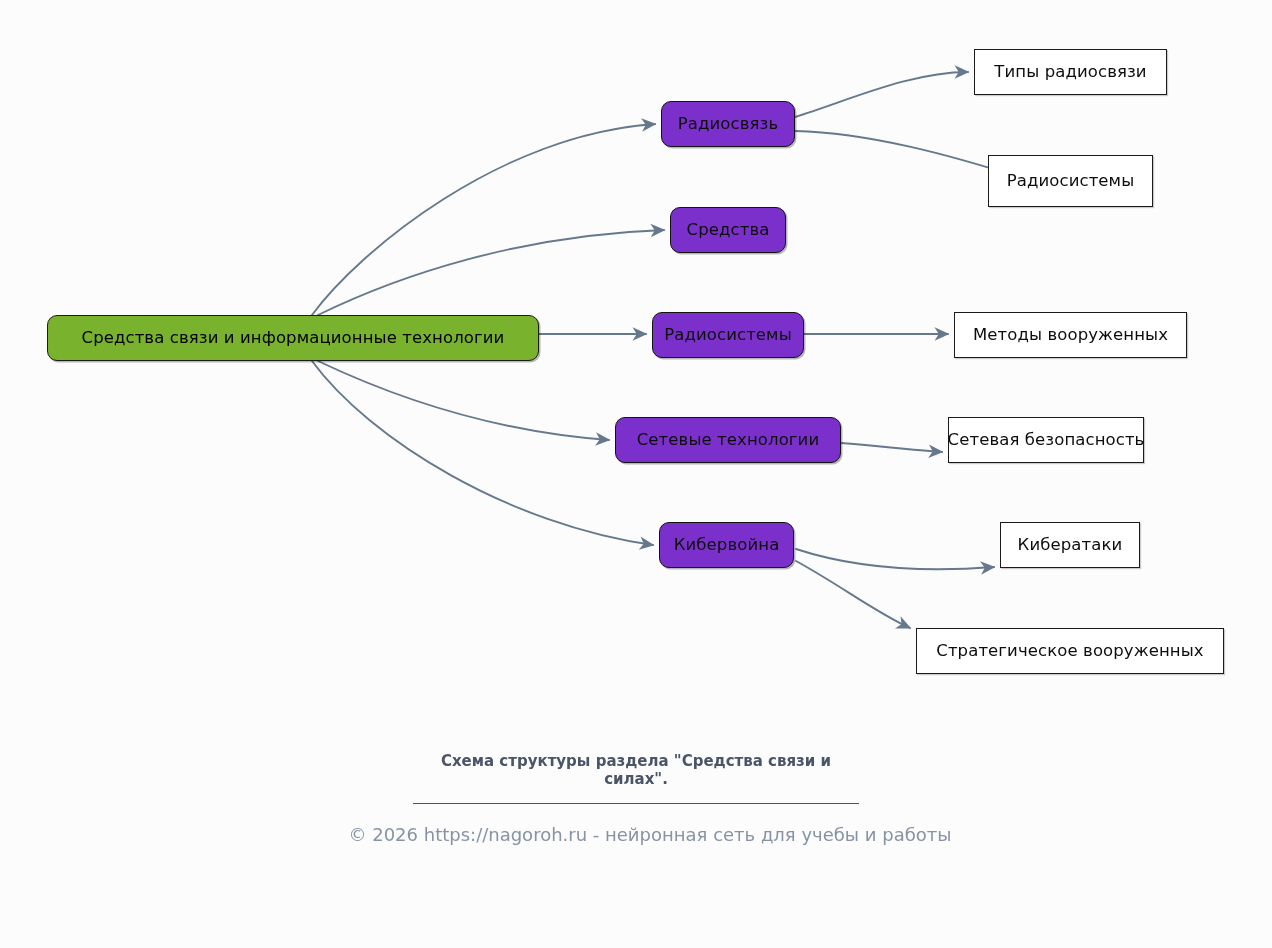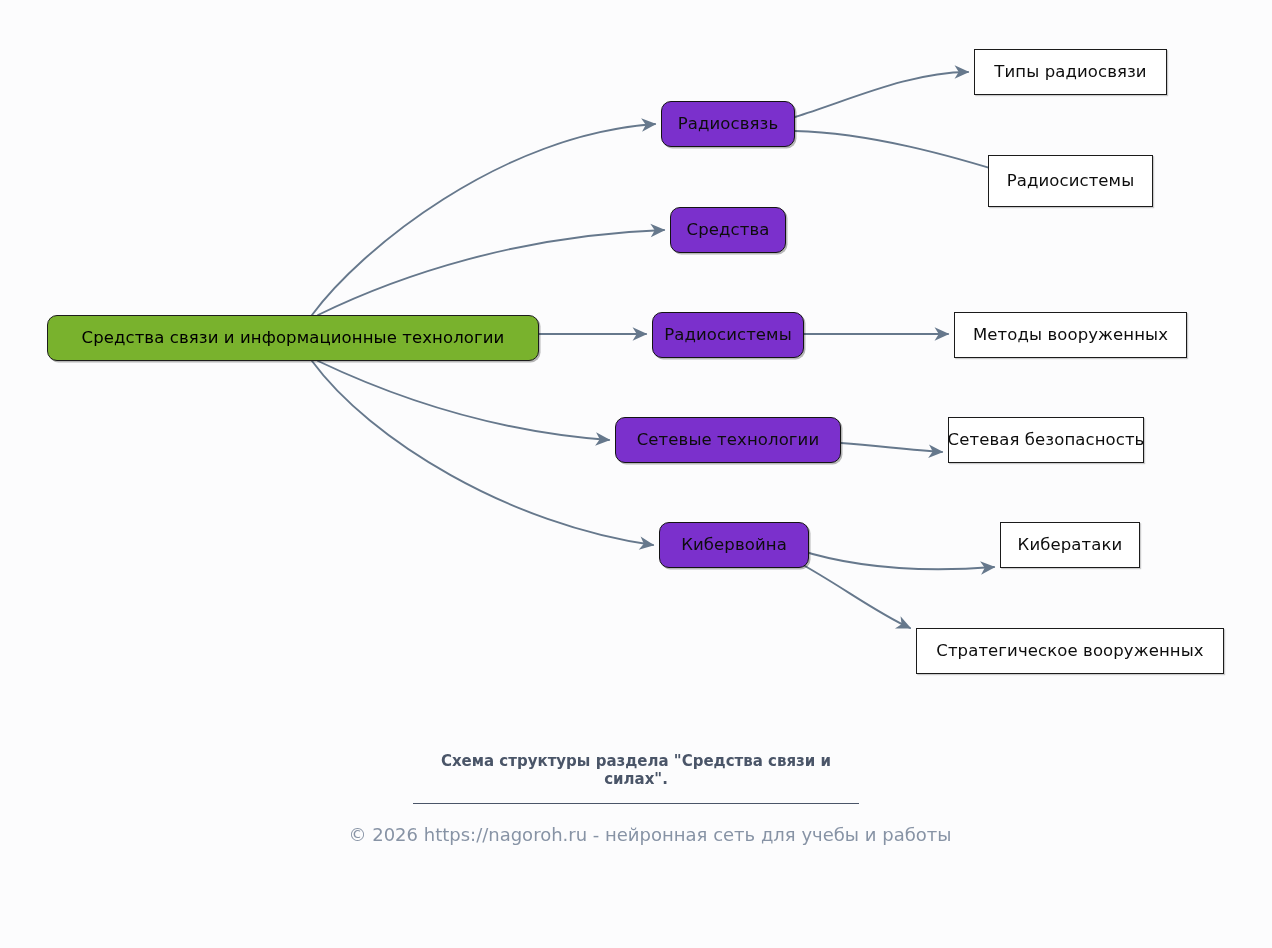--- a/index.html
+++ b/index.html
@@ -147,21 +147,21 @@
       </div>
       <div class="node node-leaf" style="left: 954px; top: 312px; width: 233px; height: 46px;">
         <span>Методы вооруженных</span>
       </div>
       <div class="node node-branch" style="left: 615px; top: 417px; width: 226px; height: 46px;">
         <span>Сетевые технологии</span>
       </div>
       <div class="node node-leaf" style="left: 948px; top: 417px; width: 196px; height: 46px;">
         <span>Сетевая безопасность</span>
       </div>
-      <div class="node node-branch" style="left: 659px; top: 522px; width: 150px; height: 46px;">
+      <div class="node node-branch" style="left: 659px; top: 522px; width: 135px; height: 46px;">
         <span>Кибервойна</span>
       </div>
       <div class="node node-leaf" style="left: 1000px; top: 522px; width: 140px; height: 46px;">
         <span>Кибератаки</span>
       </div>
       <div class="node node-leaf" style="left: 916px; top: 628px; width: 308px; height: 46px;">
         <span>Стратегическое вооруженных</span>
       </div>
     </div>
 

